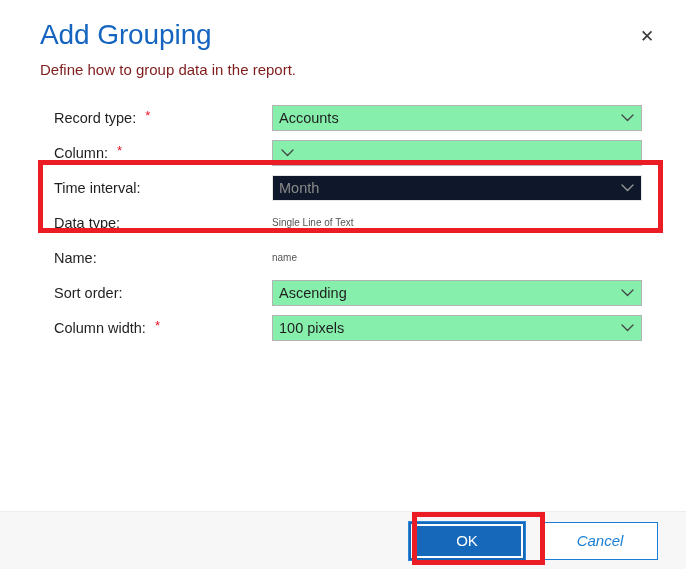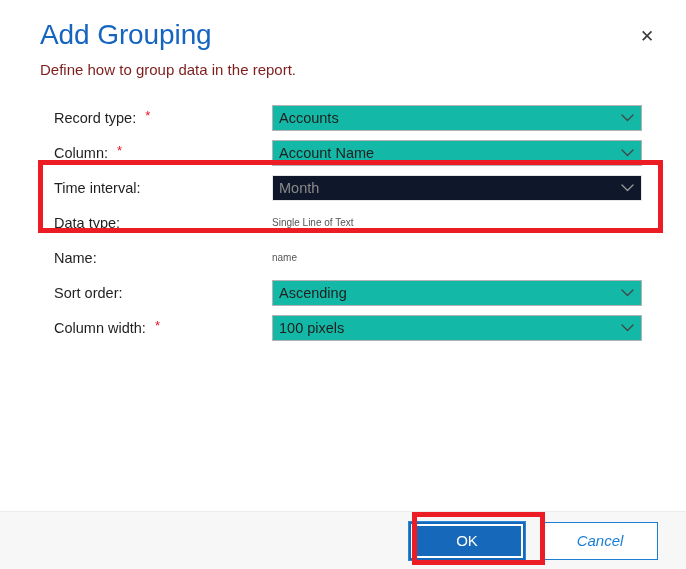--- a/index.html
+++ b/index.html
@@ -104,21 +104,21 @@
   .row-control {
     flex: 1 1 auto;
     position: relative;
   }
 
   
   .combo {
     position: relative;
     height: 26px;
     border: 1px solid #b3b3b3;
-    background: #14b8a6;
+    background: #86efac;
     display: flex;
     align-items: center;
     cursor: pointer;
     user-select: none;
   }
   .combo .combo-value {
     flex: 1 1 auto;
     font-size: 14.5px;
     color: #1f1f1f;
     padding-left: 6px;
@@ -238,21 +238,20 @@
             </div>
           </div>
         </div>
         <div class="form-row">
           <div class="row-label">
             <span>Column:</span>
             <span class="req-star">*</span>
           </div>
           <div class="row-control">
             <div class="combo">
-              <span class="combo-value">Account Name</span>
               <span class="chev">
                 <svg width="13" height="8" viewBox="0 0 13 8" fill="none" xmlns="http://www.w3.org/2000/svg">
                   <path d="M1 1L6.5 6.5L12 1" stroke="currentColor" stroke-width="1.3" stroke-linecap="round" stroke-linejoin="round"></path>
                 </svg>
               </span>
             </div>
           </div>
         </div>
         <div class="form-row">
           <div class="row-label">

